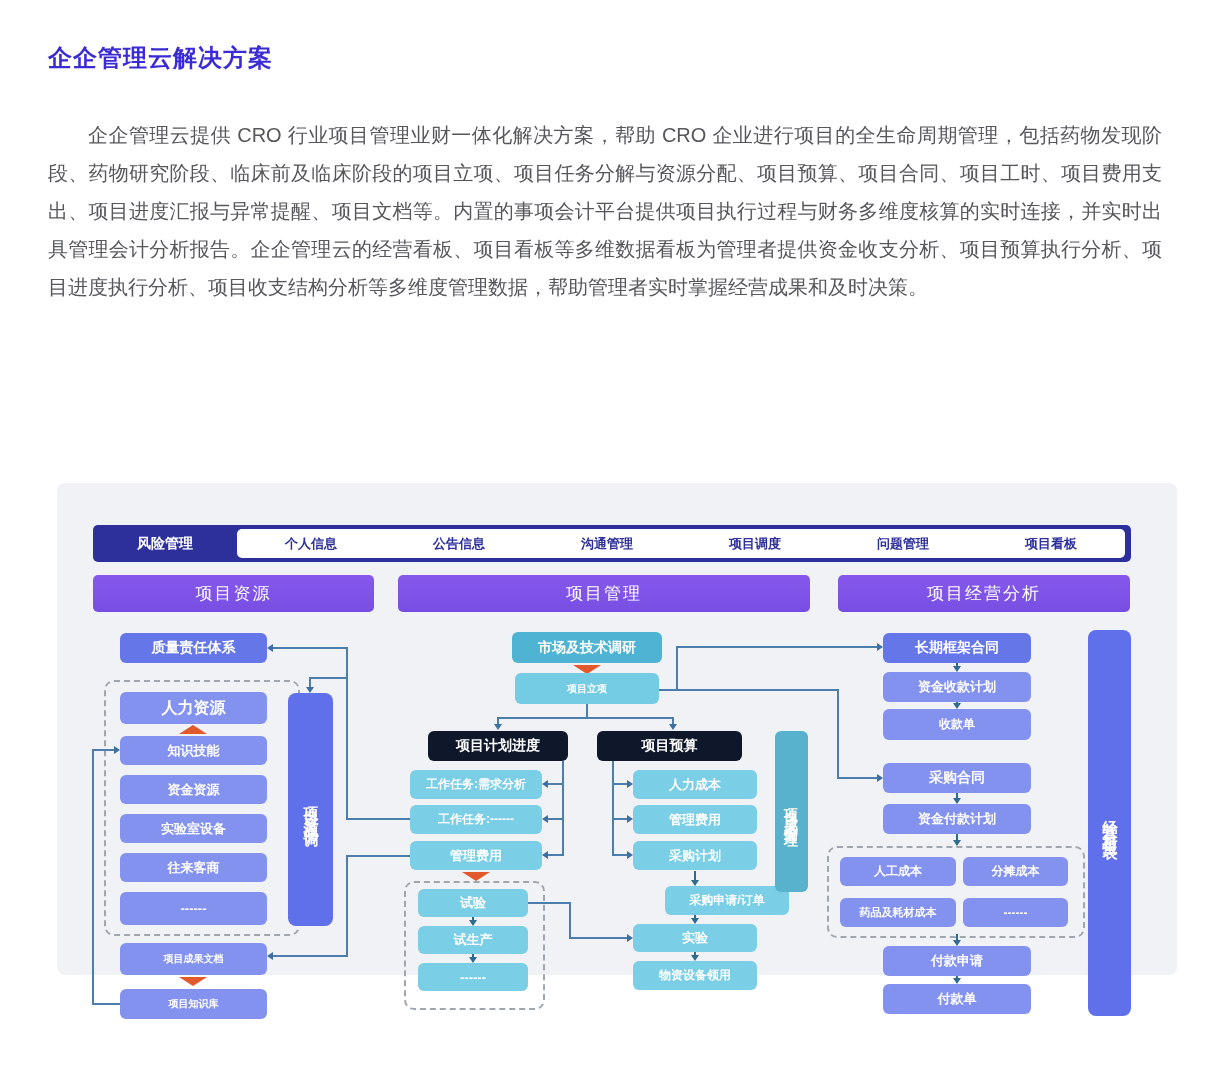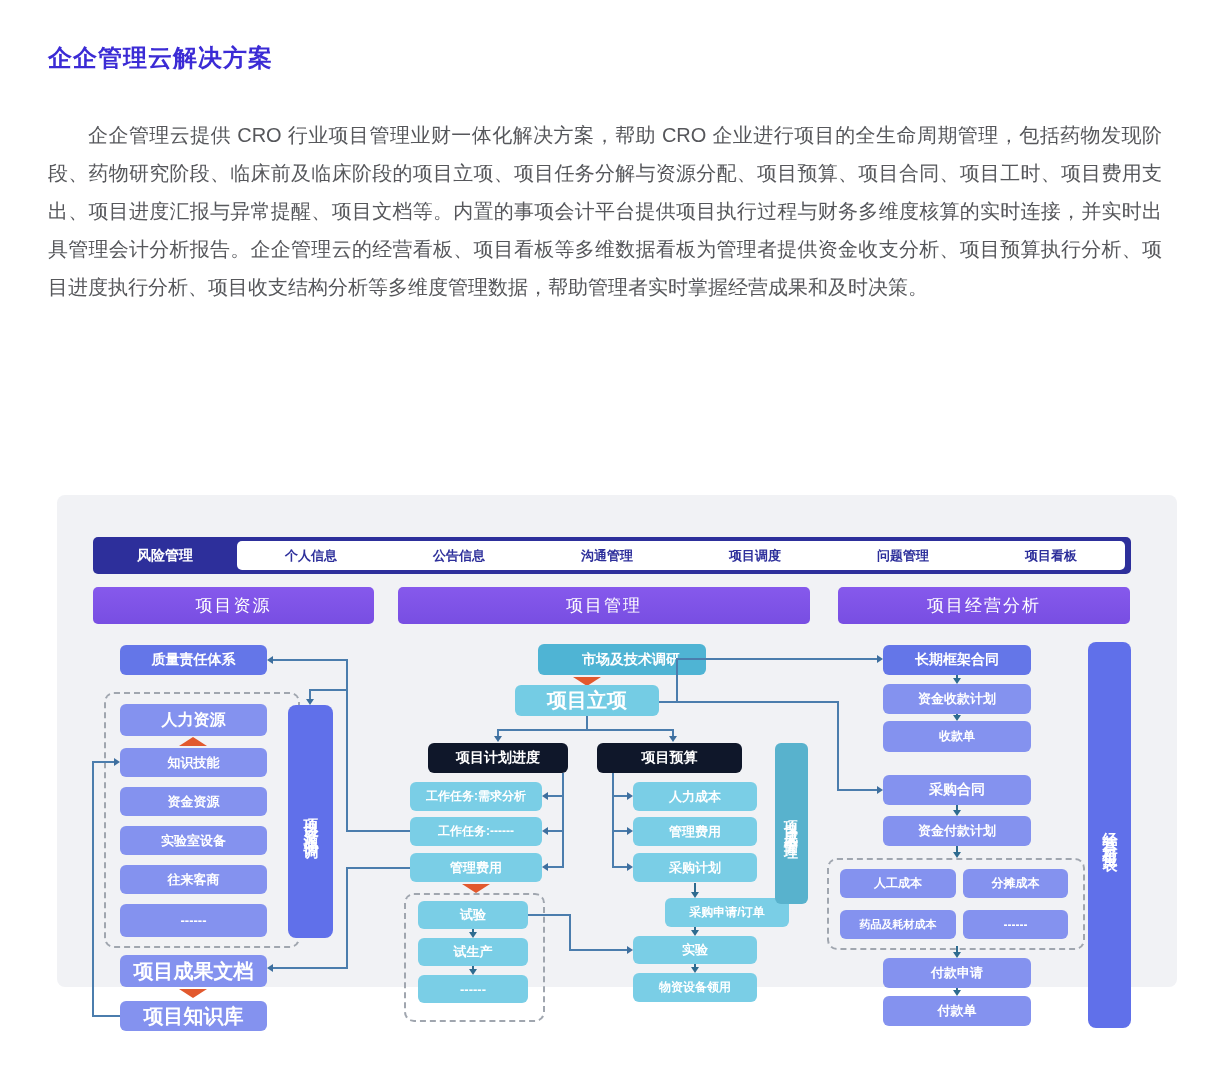--- a/index.html
+++ b/index.html
@@ -10,21 +10,21 @@
   .doc-title{
     position:absolute;left:48px;top:42px;margin:0;
     font-size:24px;font-weight:800;color:#3B2BD5;letter-spacing:1px;
   }
   .doc-para{
     position:absolute;left:48px;top:116px;width:1114px;margin:0;
     font-size:20px;line-height:38px;color:#56575B;text-align:justify;text-indent:2em;
   }
   .diagram{
     position:absolute;left:57px;top:483px;width:1120px;height:492px;
-    background:#F1F2F5;border-radius:8px;margin-top:12px;
+    background:#F1F2F5;border-radius:8px;
   }
   
   .navbar{position:absolute;left:36px;top:42px;width:1038px;height:37px;background:#2D2F9B;border-radius:5px;}
   .nav-active{position:absolute;left:0;top:0;width:144px;height:37px;display:flex;align-items:center;justify-content:center;color:#fff;font-weight:700;font-size:14px;}
   .nav-pill{position:absolute;left:144px;top:4px;width:888px;height:29px;background:#ffffff;border-radius:5px;display:flex;align-items:center;justify-content:space-around;}
   .nav-item{color:#2D2F9B;font-weight:700;font-size:13px;}
   
   .sec-hdr{position:absolute;height:37px;border-radius:5px;display:flex;align-items:center;justify-content:center;color:#fff;font-weight:400;font-size:17px;letter-spacing:2px;background:linear-gradient(180deg,#8659EC,#784EE2);}
   
   .bx{position:absolute;border-radius:6px;color:#fff;font-weight:700;display:flex;align-items:center;justify-content:center;text-align:center;font-size:13px;}
@@ -39,21 +39,21 @@
   .dashed{position:absolute;border:2px dashed #A0A6AF;border-radius:10px;}
   
   .ln{position:absolute;background:#4B7DAD;}
   .arr-r{position:absolute;width:0;height:0;border-top:4px solid transparent;border-bottom:4px solid transparent;border-left:6px solid #3E6F9E;}
   .arr-l{position:absolute;width:0;height:0;border-top:4px solid transparent;border-bottom:4px solid transparent;border-right:6px solid #3E6F9E;}
   .arr-d{position:absolute;width:0;height:0;border-left:4px solid transparent;border-right:4px solid transparent;border-top:6px solid #3E6F9E;}
   .arr-d.dk{border-top-color:#2E6B8F;}
   .ln.dk{background:#2E6B8F;}
   .tri-o-up{position:absolute;width:0;height:0;border-left:14px solid transparent;border-right:14px solid transparent;border-bottom:9px solid #E2592E;}
   .tri-o-dn{position:absolute;width:0;height:0;border-left:14px solid transparent;border-right:14px solid transparent;border-top:9px solid #E2592E;}
-  .fs11{font-size:11px;}.fs12{font-size:12px;}.fs14{font-size:14px;}.fs15{font-size:20px;}.fs16{font-size:16px;}
+  .fs11{font-size:11px;}.fs12{font-size:12px;}.fs14{font-size:14px;}.fs15{font-size:10px;}.fs16{font-size:16px;}
 </style>
 </head>
 <body>
 
 <h1 class="doc-title">企企管理云解决方案</h1>
 <p class="doc-para">企企管理云提供 CRO 行业项目管理业财一体化解决方案，帮助 CRO 企业进行项目的全生命周期管理，包括药物发现阶段、药物研究阶段、临床前及临床阶段的项目立项、项目任务分解与资源分配、项目预算、项目合同、项目工时、项目费用支出、项目进度汇报与异常提醒、项目文档等。内置的事项会计平台提供项目执行过程与财务多维度核算的实时连接，并实时出具管理会计分析报告。企企管理云的经营看板、项目看板等多维数据看板为管理者提供资金收支分析、项目预算执行分析、项目进度执行分析、项目收支结构分析等多维度管理数据，帮助管理者实时掌握经营成果和及时决策。</p>
 
 <div class="diagram">
 
   <div class="navbar">
@@ -82,21 +82,21 @@
   <div class="bx peri" style="left:63px;top:331px;width:147px;height:29px;">实验室设备</div>
   <div class="bx peri" style="left:63px;top:370px;width:147px;height:29px;">往来客商</div>
   <div class="bx peri" style="left:63px;top:409px;width:147px;height:33px;">------</div>
 
   <div class="bx peri fs15" style="left:63px;top:460px;width:147px;height:32px;">项目成果文档</div>
   <div class="tri-o-dn" style="left:122px;top:494px;"></div>
   <div class="bx peri fs15" style="left:63px;top:506px;width:147px;height:30px;">项目知识库</div>
 
   <div class="vbar" style="left:231px;top:210px;width:45px;height:233px;">项目资源协调</div>
 
-  <div class="bx teal-dk fs14" style="left:481px;top:149px;width:150px;height:31px;padding-left:18px;">市场及技术调研</div>
+  <div class="bx teal-dk fs14" style="left:455px;top:149px;width:150px;height:31px;">市场及技术调研</div>
   <div class="tri-o-dn" style="left:516px;top:182px;"></div>
   <div class="bx teal fs15" style="left:458px;top:190px;width:144px;height:31px;">项目立项</div>
 
   <div class="bx teal-md fs14" style="left:371px;top:248px;width:140px;height:30px;">项目计划进度</div>
   <div class="bx teal-lt fs12" style="left:353px;top:287px;width:132px;height:29px;">工作任务:需求分析</div>
   <div class="bx teal-lt fs12" style="left:353px;top:322px;width:132px;height:29px;">工作任务:------</div>
   <div class="bx teal-lt" style="left:353px;top:358px;width:132px;height:29px;">管理费用</div>
   <div class="tri-o-dn" style="left:405px;top:389px;"></div>
 
   <div class="dashed" style="left:347px;top:398px;width:137px;height:125px;"></div>

